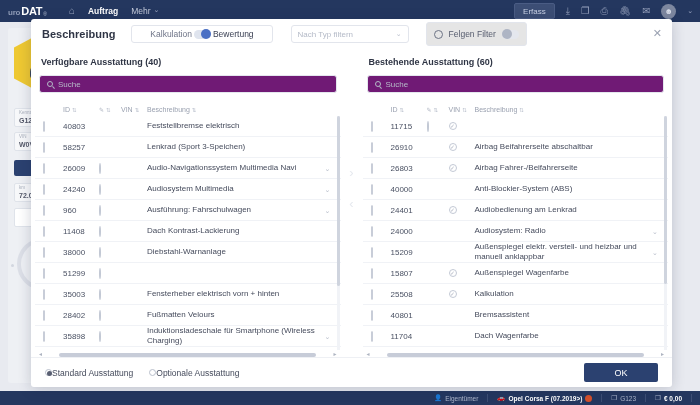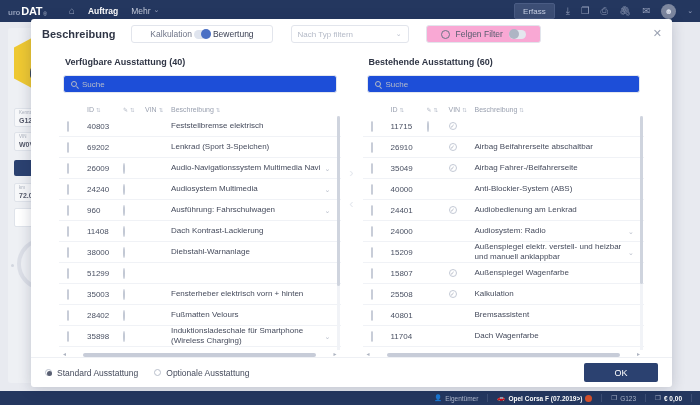--- a/index.html
+++ b/index.html
@@ -102,42 +102,42 @@
 
   .typefilter{
     margin-left:18px; width:118px; height:18px; border:1px solid #e2e5ec;
     border-radius:3px; display:flex; align-items:center; padding:0 6px;
     background:#fff;
   }
   .typefilter .ph{ font-size:8px; color:#b4bac7; }
   .typefilter .cv{ margin-left:auto; color:#b9bfcc; font-size:7px;}
 
   .felgen{
-    margin-left:17px; height:18px; border:1px solid #e2e5ec; border-radius:3px;
-    display:flex; align-items:center; gap:6px; padding:0 14px; background:#f9a8d4;
+    margin-left:17px; height:24px; border:1px solid #e2e5ec; border-radius:3px;
+    display:flex; align-items:center; gap:6px; padding:0 7px; background:#e5e5e5;
   }
   .wheel{
     width:9px;height:9px;border-radius:50%;border:1.1px solid #6d7governance;
     position:relative;
   }
   .felgen-lab{ font-size:8.5px; color:#555b6d;}
   .switch-off{ width:17px;height:9px;border-radius:5px;background:#e4e7ee; position:relative;}
   .switch-off .knob{ position:absolute; left:0; top:-0.5px; width:10px;height:10px;border-radius:50%; background:#aeb5c4;}
 
   .close-x{
     position:absolute; right:10px; top:9px; font-size:11px; color:#9ba2b2; line-height:1;
   }
 
   
-  .panels{ flex:1; display:flex; padding:0 28px; gap:0; min-height:0; }
+  .panels{ flex:1; display:flex; padding:0 4px; gap:0; min-height:0; }
   .panel{ flex:1; display:flex; flex-direction:column; min-width:0; padding-top:4px;}
   .panel-title{ font-size:9px; font-weight:bold; color:#2f3545; margin:4px 0 8px 6px;}
   .searchbox{
     height:18px; border:1px solid #e4e7ee; border-radius:3px; display:flex;
-    align-items:center; gap:5px; padding:0 7px; margin:0 4px 10px 4px; background:#1d4ed8;
+    align-items:center; gap:5px; padding:0 7px; margin:0 4px 10px 4px; background:#701a75;
   }
   .mag{
     width:6px;height:6px;border:1.1px solid #b3b9c6; border-radius:50%;
     position:relative; flex:none;
   }
   .mag:after{
     content:""; position:absolute; right:-2.5px; bottom:-2px; width:3px;height:1.1px;
     background:#b3b9c6; transform:rotate(45deg);
   }
   .search-ph{ font-size:8px; color:#b6bcc9; }
@@ -191,21 +191,21 @@
     align-items:center; justify-content:center; gap:18px; padding-bottom:30px;
   }
   .tarrow{ color:#e6e9ef; font-size:13px; line-height:1;}
 
   
   .modal-foot{
     height:30px; border-top:1px solid #eef0f4; display:flex; align-items:center;
     padding:0 14px; flex:none;
   }
   .radio-grp{ display:flex; align-items:center; gap:16px;}
-  .radio{ display:flex; align-items:center; gap:5px; font-size:8.5px; color:#454b5c;}
+  .radio{ display:flex; align-items:center; font-size:8.5px; color:#454b5c;}
   .rdo{ width:7px;height:7px;border-radius:50%;border:1px solid #b9bfcc; background:#fff;}
   .rdo.on{ border-color:#6a7siendo; background:#fff; position:relative;}
   .rdo.on:after{
     content:""; position:absolute; left:1px; top:1px; width:5px;height:5px;
     border-radius:50%; background:#595f72;
   }
   .ok-btn{
     margin-left:auto; background:#2b4170; color:#ffffff; font-size:9px;
     width:74px; height:19px; border-radius:2px; display:flex;
     align-items:center; justify-content:center;
@@ -340,21 +340,21 @@
         <div class="row">
               <span class="c-chk"><span class="cb"></span></span>
               <span class="c-id">40803</span>
               <span class="c-pen"><span class="pen-filled"></span></span>
               <span class="c-vin"></span>
               <span class="c-desc desc">Feststellbremse elektrisch</span>
               <span class="c-exp"></span>
             </div>
             <div class="row">
               <span class="c-chk"><span class="cb"></span></span>
-              <span class="c-id">69202</span>
+              <span class="c-id">58257</span>
               <span class="c-pen"><span class="pen-filled"></span></span>
               <span class="c-vin"></span>
               <span class="c-desc desc">Lenkrad (Sport 3-Speichen)</span>
               <span class="c-exp"></span>
             </div>
             <div class="row">
               <span class="c-chk"><span class="cb"></span></span>
               <span class="c-id">26009</span>
               <span class="c-pen"><span class="pen-empty"></span></span>
               <span class="c-vin"></span>
@@ -485,21 +485,21 @@
               <span class="c-id">26910</span>
               <span class="c-pen"><span class="pen-filled"></span></span>
               <span class="c-vin">
                 <span class="vin-ok">✓</span>
               </span>
               <span class="c-desc desc">Airbag Beifahrerseite abschaltbar</span>
               <span class="c-exp"></span>
             </div>
             <div class="row">
               <span class="c-chk"><span class="cb"></span></span>
-              <span class="c-id">35049</span>
+              <span class="c-id">26803</span>
               <span class="c-pen"><span class="pen-filled"></span></span>
               <span class="c-vin">
                 <span class="vin-ok">✓</span>
               </span>
               <span class="c-desc desc">Airbag Fahrer-/Beifahrerseite</span>
               <span class="c-exp"></span>
             </div>
             <div class="row">
               <span class="c-chk"><span class="cb"></span></span>
               <span class="c-id">40000</span>

